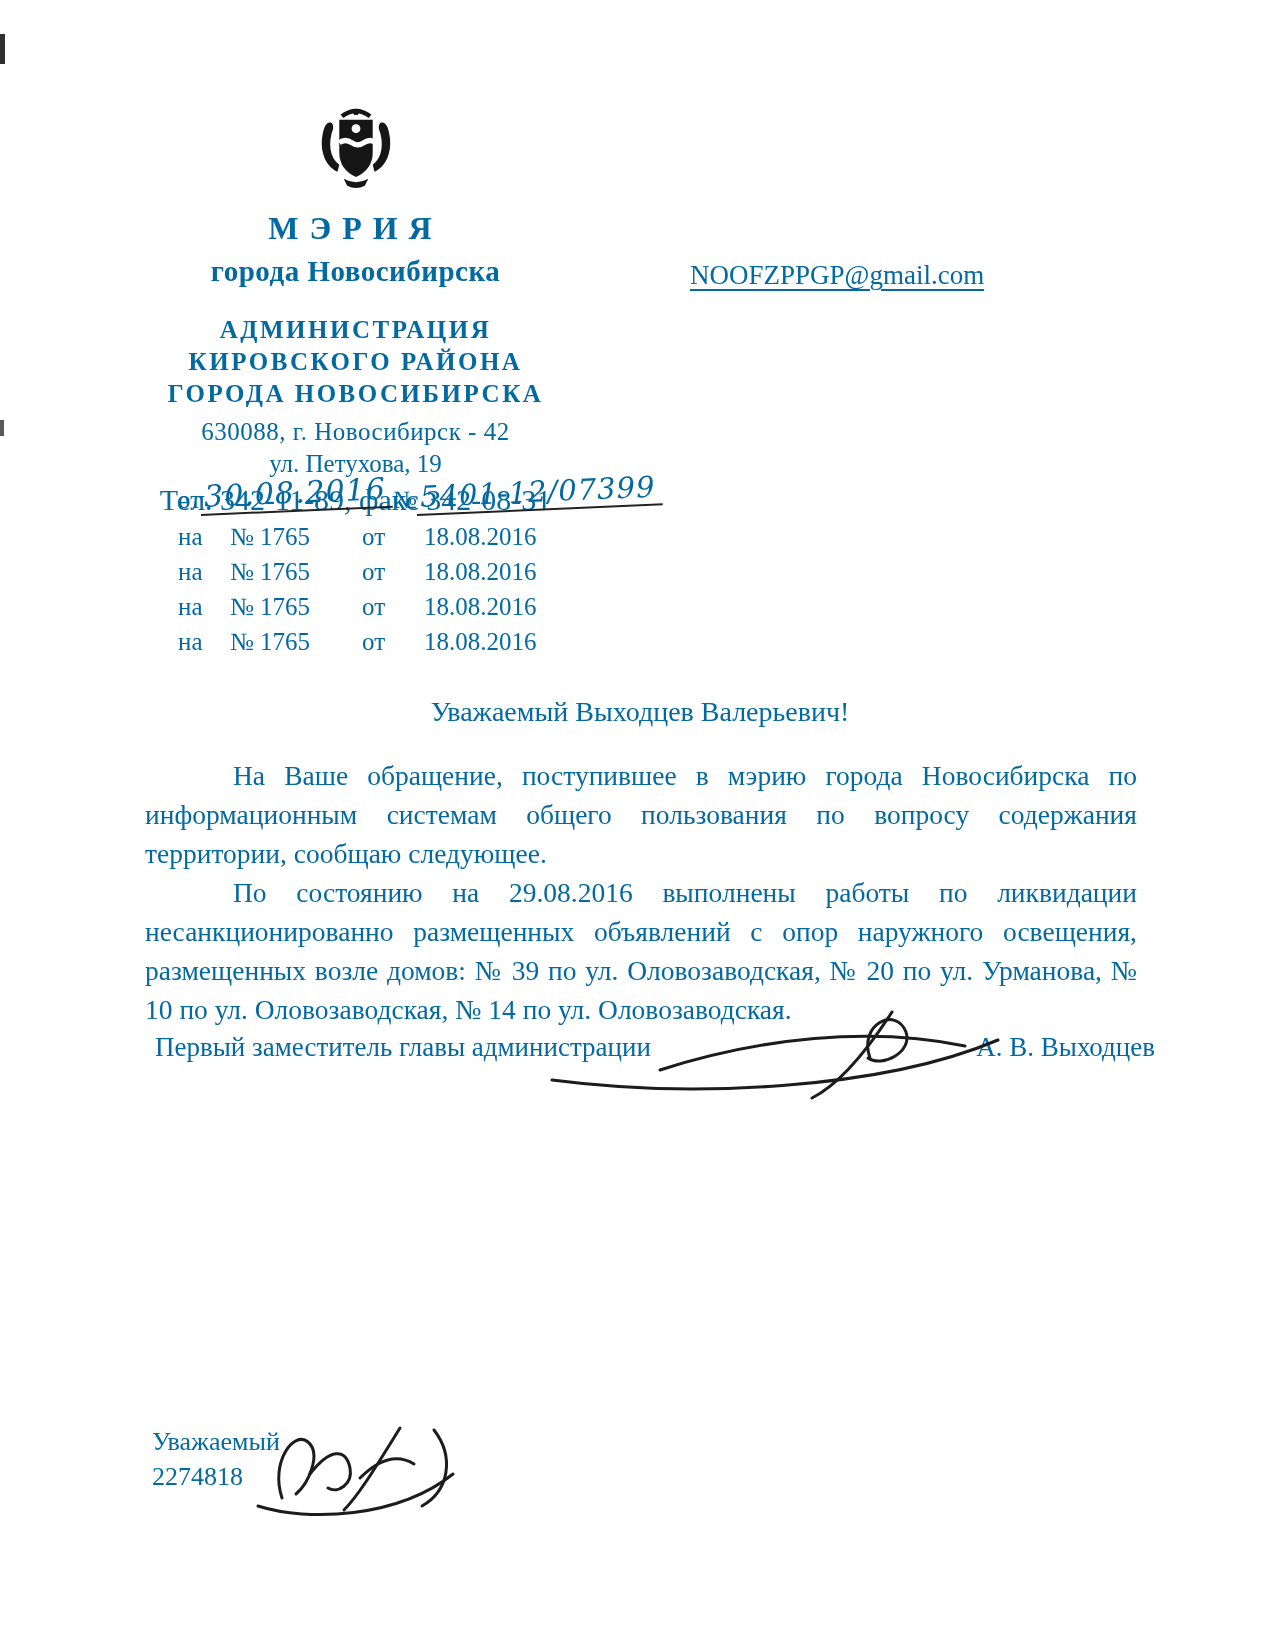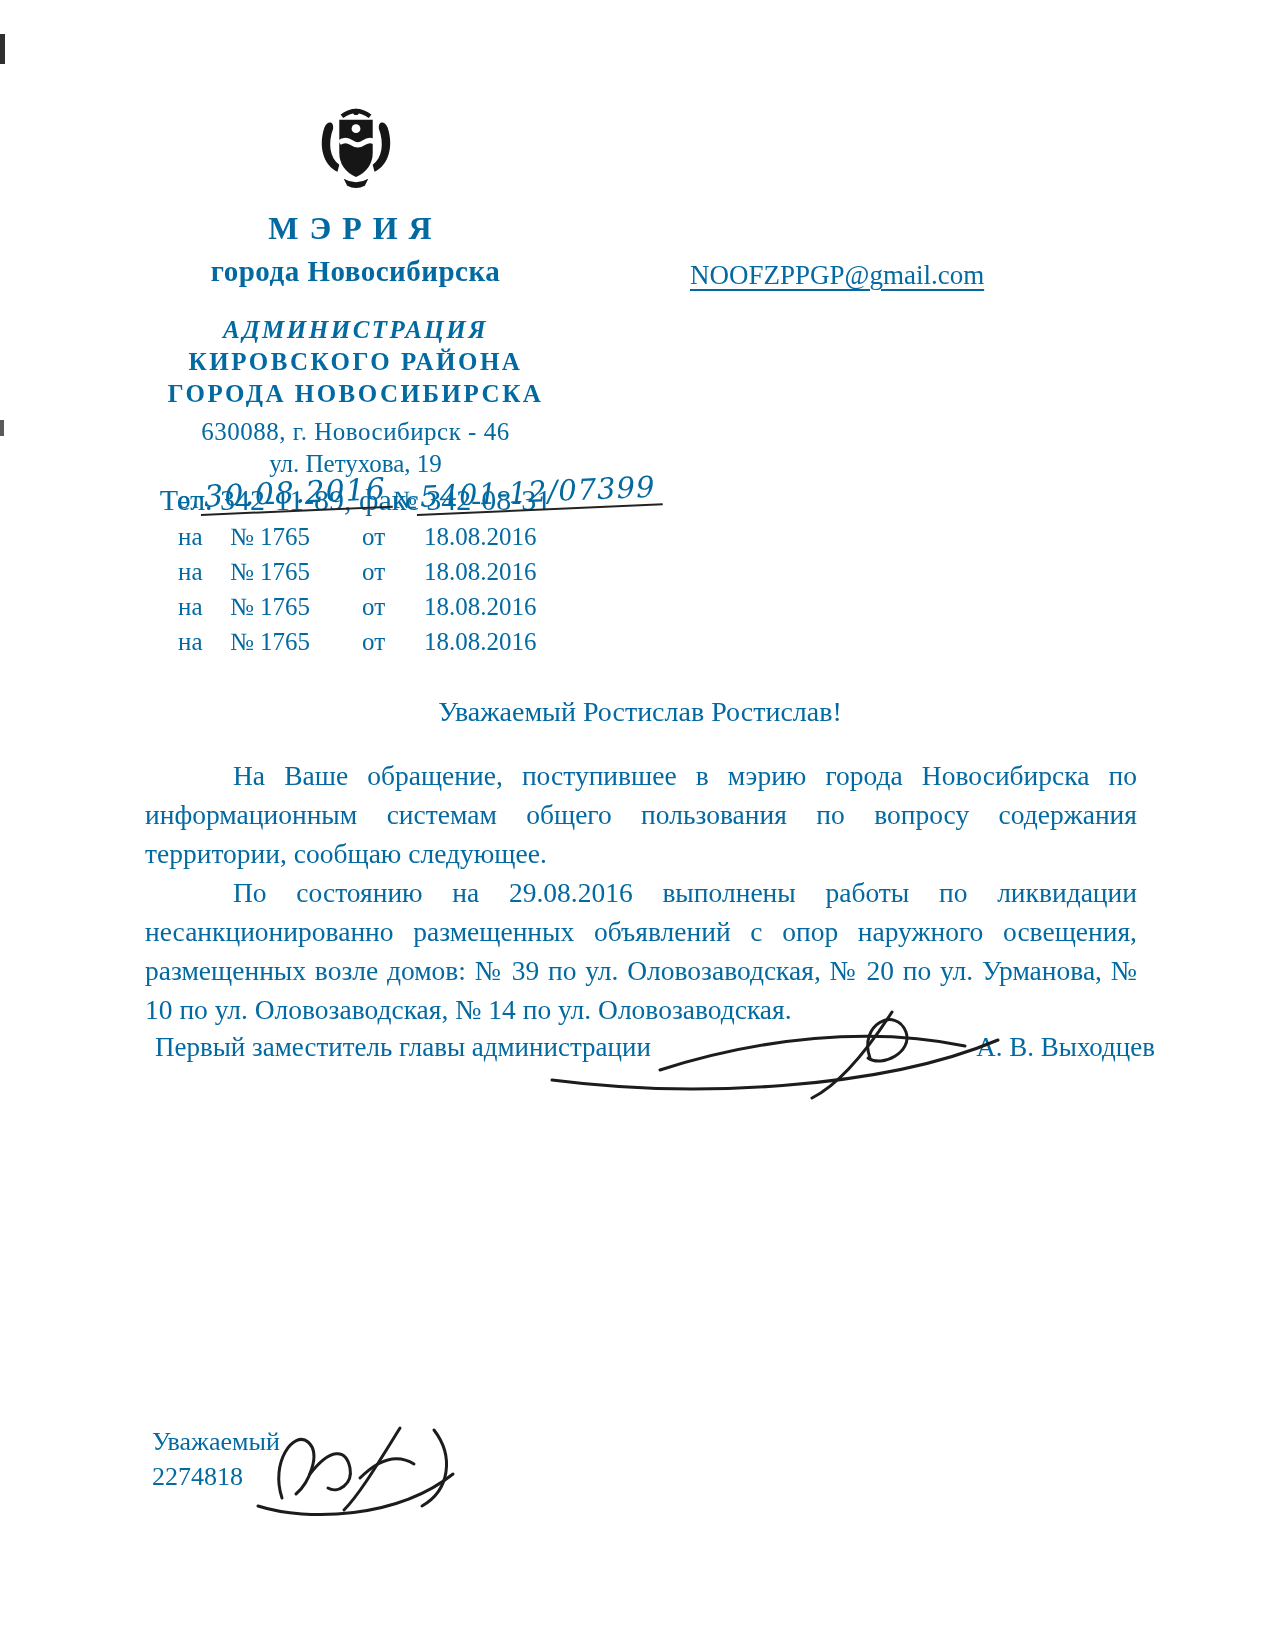--- a/index.html
+++ b/index.html
@@ -11,21 +11,21 @@
 
   
   .artifact-a { position:absolute; left:0; top:24px; width:5px; height:30px; background:#2f2f2f; }
   .artifact-b { position:absolute; left:0; top:410px; width:4px; height:16px; background:#5a5a5a; }
 
   
   .letterhead { position:absolute; left:103px; top:92px; width:505px; text-align:center; }
   .emblem svg { width:88px; height:92px; }
   .t-meria  { font-size:32px; font-weight:bold; letter-spacing:11px; margin-top:12px; }
   .t-city   { font-size:29px; font-weight:bold; margin-top:8px; letter-spacing:0.5px; }
-  .t-admin  { font-size:25px; font-weight:bold; letter-spacing:2.5px; margin-top:28px;font-style:italic; }
+  .t-admin  { font-size:25px; font-weight:bold; letter-spacing:2.5px; margin-top:28px; }
   .t-admin2, .t-admin3 { font-size:25px; font-weight:bold; letter-spacing:2.5px; margin-top:4px; }
   .t-addr   { font-size:25px; margin-top:10px; letter-spacing:0.5px; }
   .t-addr2  { font-size:25px; margin-top:4px; }
   .t-phone  { font-size:30px; margin-top:5px; }
 
   
   .ref { position:absolute; left:178px; top:462px; width:440px; font-size:25px; }
   .ref-top { display:flex; align-items:flex-end; height:44px; white-space:nowrap; }
   .ref-top .lbl { padding-bottom:2px; }
   .hand {
@@ -74,21 +74,21 @@
         <path d="M29 77 C13 70 7 48 14 27 C17 19 25 19 24 28 C18 44 20 61 31 69 Z" fill="#161616"></path>
         <path d="M71 77 C87 70 93 48 86 27 C83 19 75 19 76 28 C82 44 80 61 69 69 Z" fill="#161616"></path>
         <path d="M36 85 Q50 93 64 85 L60 93 Q50 98 40 93 Z" fill="#161616"></path>
       </svg>
     </div>
     <div class="t-meria">МЭРИЯ</div>
     <div class="t-city">города Новосибирска</div>
     <div class="t-admin">АДМИНИСТРАЦИЯ</div>
     <div class="t-admin2">КИРОВСКОГО РАЙОНА</div>
     <div class="t-admin3">ГОРОДА НОВОСИБИРСКА</div>
-    <div class="t-addr">630088, г. Новосибирск - 46</div>
+    <div class="t-addr">630088, г. Новосибирск - 42</div>
     <div class="t-addr2">ул. Петухова, 19</div>
     <div class="t-phone">Тел. 342-11-89, факс 342-08-31</div>
   </div>
 
   <div class="ref">
     <div class="ref-top">
       <span class="lbl">от</span>
       <span class="hand">30.08.2016</span>
       <span class="lbl">№</span>
       <span class="hand num">5401-12/07399</span>
@@ -117,21 +117,21 @@
       <span>№ 1765</span>
       <span>от</span>
       <span>18.08.2016</span>
     </div>
   </div>
 
   <div class="recipient">
     <div class="email">NOOFZPPGP@gmail.com</div>
   </div>
 
-  <div class="salutation">Уважаемый Ростислав Ростислав!</div>
+  <div class="salutation">Уважаемый Выходцев Валерьевич!</div>
 
   <div class="body-text">
     <p>На Ваше обращение, поступившее в мэрию города Новосибирска по информационным системам общего пользования по вопросу содержания территории, сообщаю следующее.</p>
     <p>По состоянию на 29.08.2016 выполнены работы по ликвидации несанкционированно размещенных объявлений с опор наружного освещения, размещенных возле домов: № 39 по ул. Оловозаводская, № 20 по ул. Урманова, № 10 по ул. Оловозаводская, № 14 по ул. Оловозаводская.</p>
   </div>
 
   <div class="sign-row">
     <span>Первый заместитель главы администрации</span>
     <span>А. В. Выходцев</span>
   </div>

